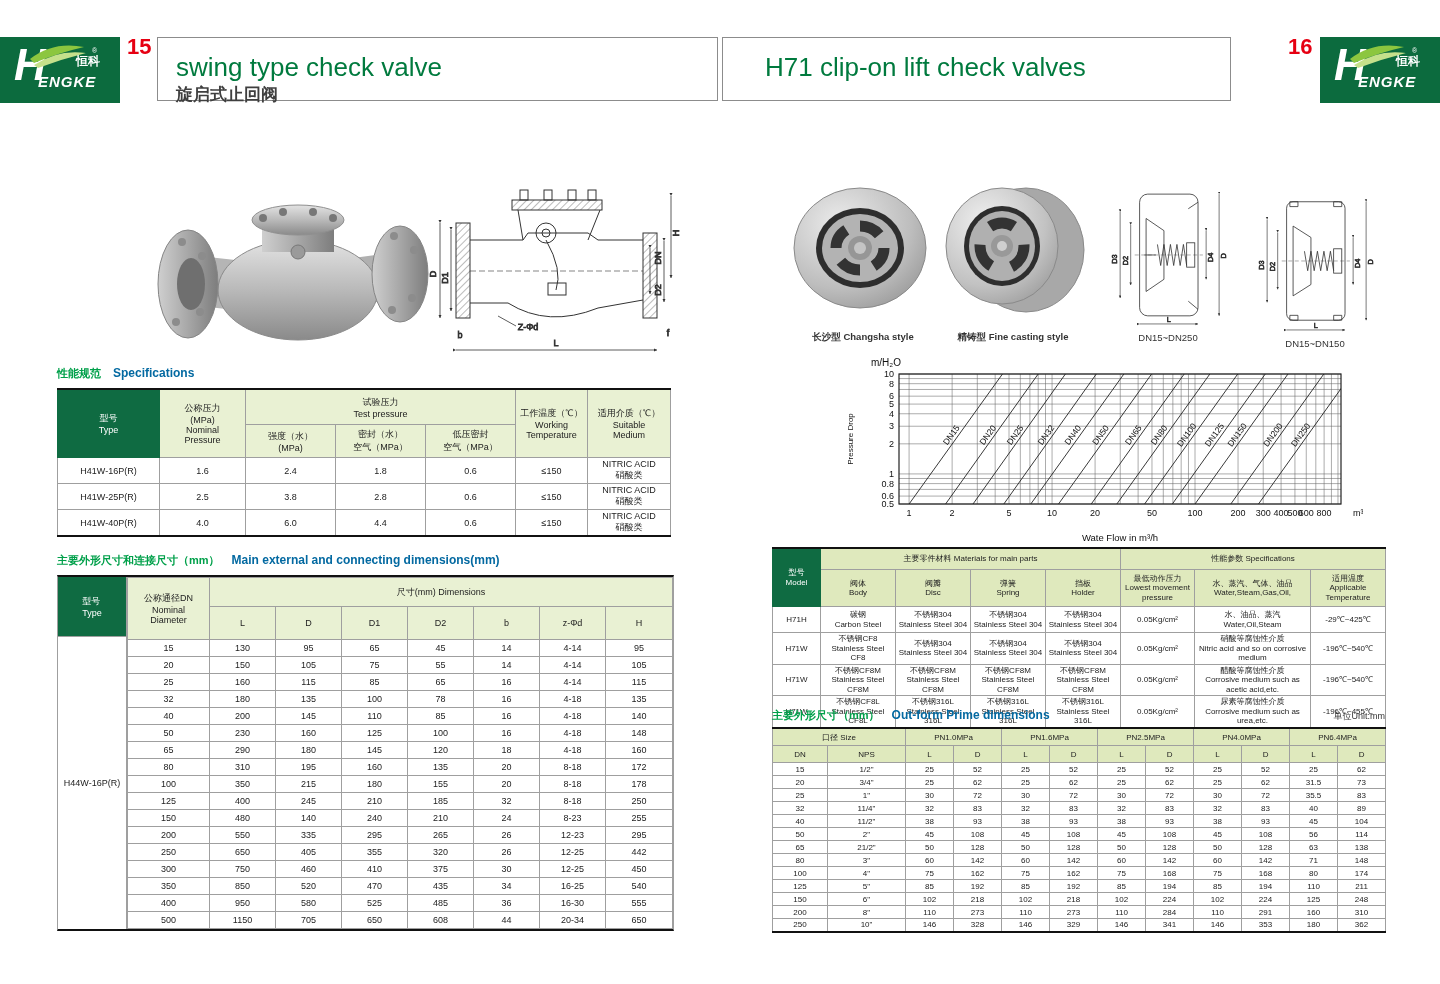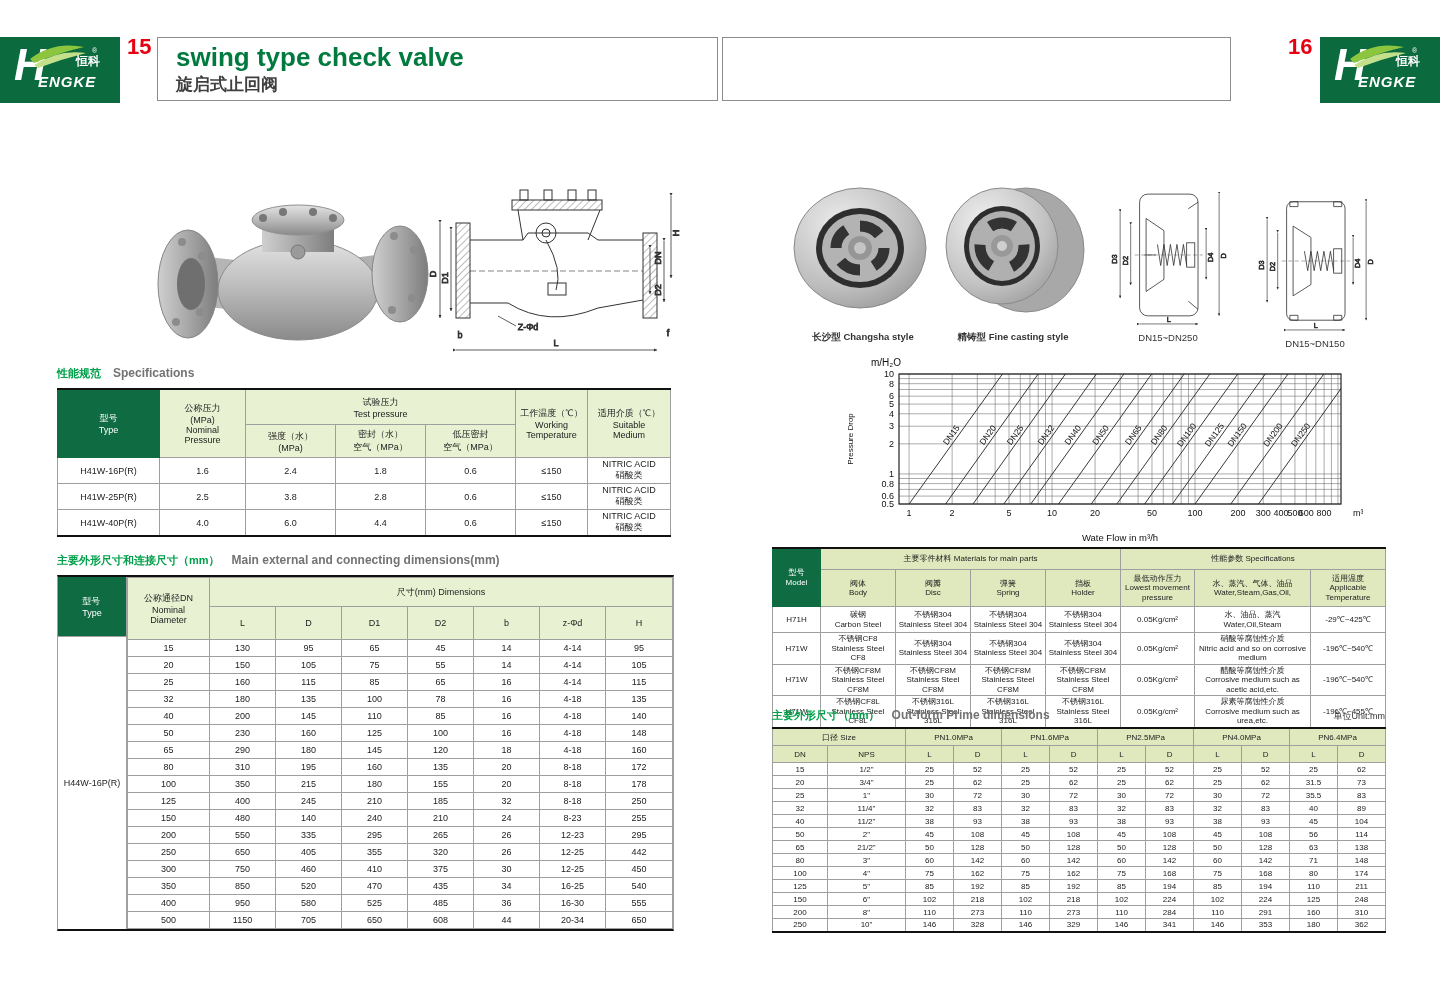--- a/index.html
+++ b/index.html
@@ -7,26 +7,26 @@
   .abs{position:absolute}
   
   .logo-box{width:120px;height:66px;background:#0c6b3e;position:absolute;top:37px;overflow:hidden}
   .logo-h{position:absolute;left:14px;top:6px;font-size:44px;font-weight:bold;font-style:italic;color:#fff;line-height:1}
   .logo-cn{position:absolute;left:76px;top:16px;font-size:12px;color:#fff;font-weight:bold}
   .logo-reg{position:absolute;left:92px;top:10px;font-size:7px;color:#fff}
   .logo-en{position:absolute;left:38px;top:36px;font-size:15px;font-weight:bold;font-style:italic;color:#fff;letter-spacing:1px}
   .logo-leaf{position:absolute;left:28px;top:2px}
   .page-no{position:absolute;top:34px;font-size:22px;font-weight:bold;color:#e60012}
   .title-box{position:absolute;top:37px;height:64px;border:1px solid #8c8c8c;background:#fff;box-sizing:border-box}
-  .title-en{font-size:26px;font-weight:bold;color:#007a3e;line-height:1.1;margin-top:5px}
+  .title-en{font-size:26px;font-weight:normal;color:#007a3e;line-height:1.1;margin-top:15px}
   .title-cn{font-size:17px;font-weight:bold;color:#3f3f3f;margin-top:1px}
   
   .sec-title{position:absolute;display:flex;gap:12px;align-items:baseline;white-space:nowrap}
   .st-cn{font-size:11px;font-weight:bold;color:#00a04a}
-  .st-en{font-size:12px;font-weight:bold;color:#737373}
+  .st-en{font-size:12px;font-weight:bold;color:#0369a1}
   .unit-note{font-size:9px;color:#333;font-weight:normal}
   
   table{border-collapse:collapse;table-layout:fixed;text-align:center;
     border-top:2px solid #111;border-bottom:2px solid #111}
   th,td{border:1px solid #9f9f9f;padding:1px 2px;font-weight:normal;white-space:pre-line;overflow:hidden}
   .hl{background:#e9f1d3}   
   .hr{background:#dfe9bd}   
   .dk{background:#0f6b42;color:#fff;border-color:#0f6b42}
   .spec-table{width:613px;font-size:9px}
   .spec-table thead tr:nth-child(1) th{height:32px}
@@ -64,20 +64,21 @@
   <span class="logo-cn">恒科</span>
   <span class="logo-reg">®</span>
   <span class="logo-en">ENGKE</span>
 </div>
 <div class="page-no" style="left:127px">15</div>
 <div class="title-box" style="left:157px;width:561px;padding-left:18px">
   <div class="title-en">swing type check valve</div>
   <div class="title-cn">旋启式止回阀</div>
 </div>
 <div class="title-box" style="left:722px;width:509px;padding-left:42px">
+  <div class="title-en">H71 clip-on lift check valves</div>
 </div>
 <div class="page-no" style="left:1288px">16</div>
 <div class="logo-box" style="left:1320px">
   <span class="logo-h">H</span>
   <svg class="logo-leaf" width="60" height="30" viewBox="0 0 60 30">
     <path d="M2,20 Q25,2 56,8 Q30,14 6,24 Z" fill="#8cc63f"></path>
     <path d="M6,26 Q30,10 58,14 Q34,20 10,29 Z" fill="#c5e08b"></path>
   </svg>
   <span class="logo-cn">恒科</span>
   <span class="logo-reg">®</span>

